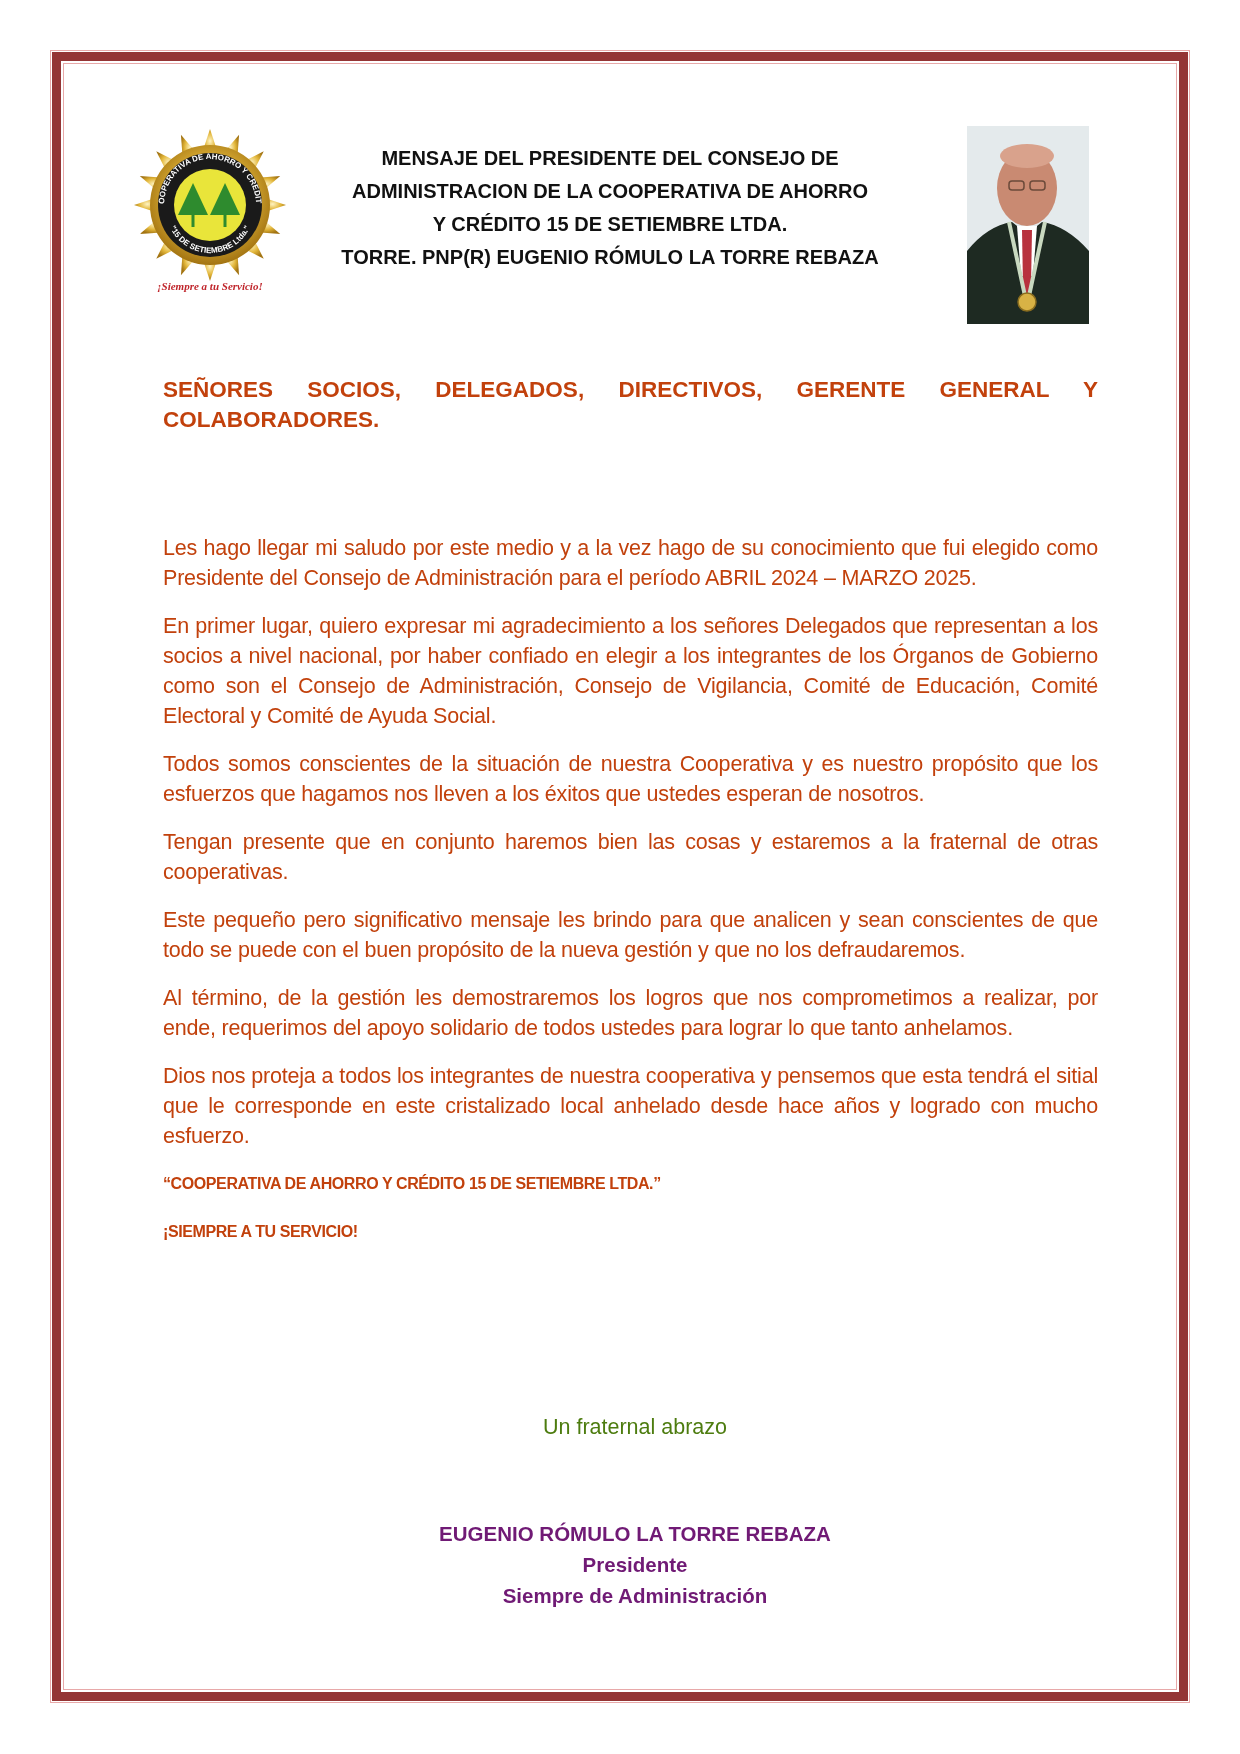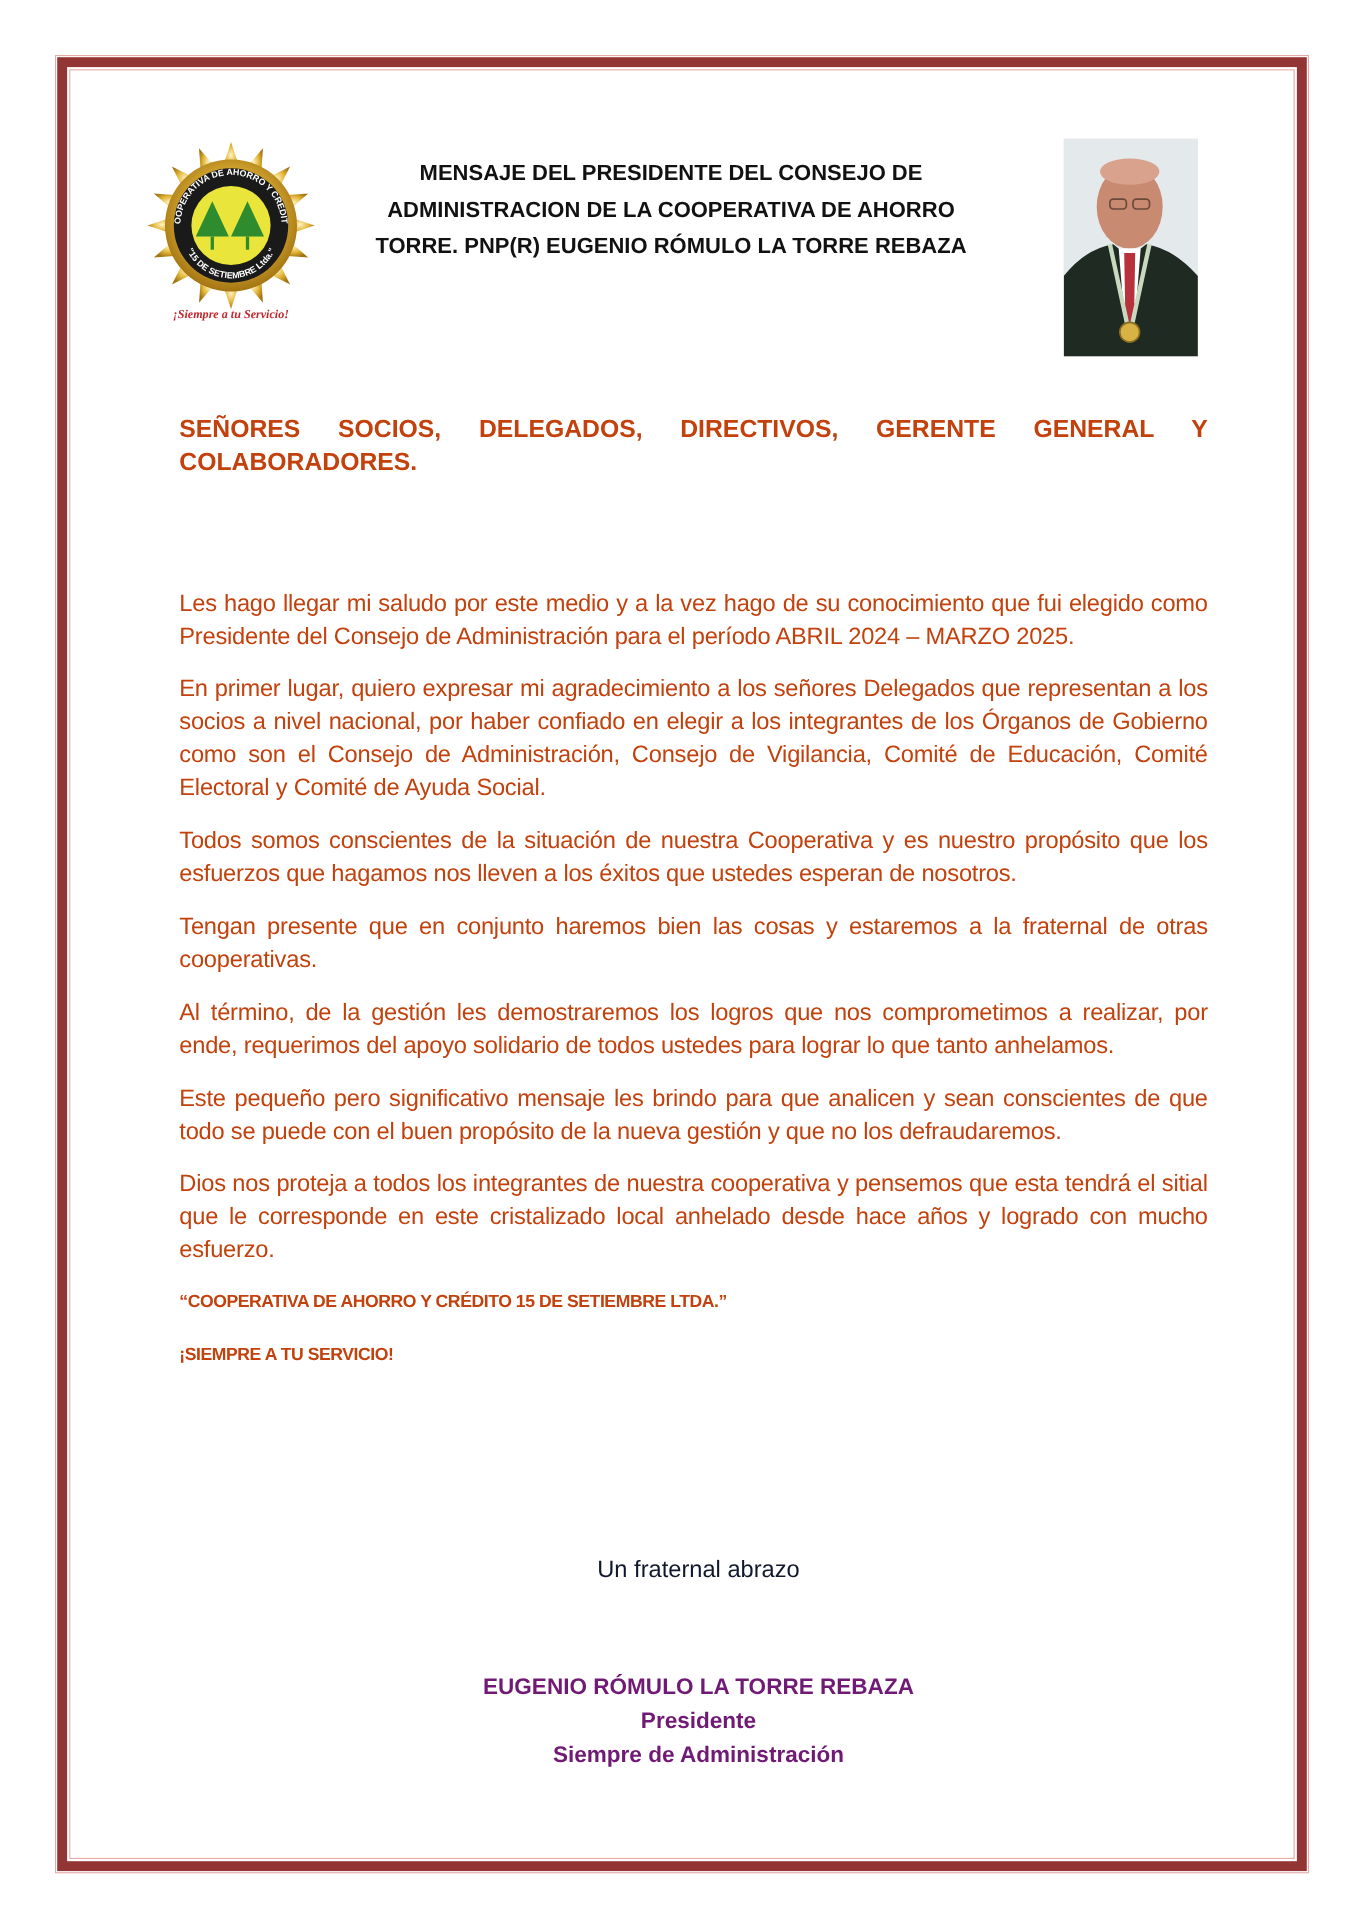--- a/index.html
+++ b/index.html
@@ -53,21 +53,21 @@
     letter-spacing: -0.2px;
   }
   .para.first { margin-top: 98px; }
   .bold-line {
     font-weight: bold; font-size: 16px; line-height: 30px; margin: 0 0 18px 0;
     letter-spacing: -0.4px;
   }
 
   .closing {
     position: absolute; left: 300px; top: 1415px; width: 670px; text-align: center;
-    font-family: "Liberation Sans", sans-serif; font-size: 21.5px; color: #0f172a;
+    font-family: "Liberation Sans", sans-serif; font-size: 21.5px; color: #4d7c0f;
   }
   .signature {
     position: absolute; left: 300px; top: 1518px; width: 670px; text-align: center;
     font-family: "Liberation Sans", sans-serif; font-weight: bold; font-size: 20.5px;
     line-height: 31px; color: #701a75;
   }
 </style>
 </head>
 <body>
 
@@ -117,20 +117,21 @@
   </text>
   <text font-family="Liberation Sans, sans-serif" font-size="8" font-weight="bold" fill="#ffffff">
     <textPath href="#ringBottom" startOffset="50%" text-anchor="middle" id="ringBottomText">"15 DE SETIEMBRE Ltda."</textPath>
   </text>
 </svg>
 <div class="logo-tagline">¡Siempre a tu Servicio!</div>
 
 <div class="header-title">
   <div>MENSAJE DEL PRESIDENTE DEL CONSEJO DE</div>
   <div>ADMINISTRACION DE LA COOPERATIVA DE AHORRO</div>
+  <div>Y CRÉDITO 15 DE SETIEMBRE LTDA.</div>
   <div>TORRE. PNP(R) EUGENIO RÓMULO LA TORRE REBAZA</div>
 </div>
 
 <svg class="portrait" viewBox="0 0 122 198">
   <rect x="0" y="0" width="122" height="198" fill="#e4eaec"></rect>
   <ellipse cx="60" cy="62" rx="30" ry="38" fill="#c98a72"></ellipse>
   <ellipse cx="60" cy="30" rx="27" ry="12" fill="#d9a28c"></ellipse>
   <rect x="42" y="55" width="15" height="9" rx="3" fill="none" stroke="#6b4a3a" stroke-width="1.5"></rect>
   <rect x="63" y="55" width="15" height="9" rx="3" fill="none" stroke="#6b4a3a" stroke-width="1.5"></rect>
   <path d="M0 125 Q20 100 45 96 L60 108 L75 96 Q100 100 122 125 L122 198 L0 198 Z" fill="#1e2a22"></path>
@@ -139,22 +140,22 @@
   <path d="M42 96 L58 170 M78 96 L62 170" stroke="#c9d9c0" stroke-width="4" fill="none"></path>
   <circle cx="60" cy="176" r="9" fill="#d8b245" stroke="#8a6d1f" stroke-width="1.5"></circle>
 </svg>
 
 <div class="content">
   <p class="salutation">SEÑORES SOCIOS, DELEGADOS, DIRECTIVOS, GERENTE GENERAL Y COLABORADORES.</p>
   <p class="para first">Les hago llegar mi saludo por este medio y a la vez hago de su conocimiento que fui elegido como Presidente del Consejo de Administración para el período ABRIL 2024 – MARZO 2025.</p>
   <p class="para">En primer lugar, quiero expresar mi agradecimiento a los señores Delegados que representan a los socios a nivel nacional, por haber confiado en elegir a los integrantes de los Órganos de Gobierno como son el Consejo de Administración, Consejo de Vigilancia, Comité de Educación, Comité Electoral y Comité de Ayuda Social.</p>
   <p class="para">Todos somos conscientes de la situación de nuestra Cooperativa y es nuestro propósito que los esfuerzos que hagamos nos lleven a los éxitos que ustedes esperan de nosotros.</p>
   <p class="para">Tengan presente que en conjunto haremos bien las cosas y estaremos a la fraternal de otras cooperativas.</p>
+  <p class="para">Este pequeño pero significativo mensaje les brindo para que analicen y sean conscientes de que todo se puede con el buen propósito de la nueva gestión y que no los defraudaremos.</p>
   <p class="para">Al término, de la gestión les demostraremos los logros que nos comprometimos a realizar, por ende, requerimos del apoyo solidario de todos ustedes para lograr lo que tanto anhelamos.</p>
-  <p class="para">Este pequeño pero significativo mensaje les brindo para que analicen y sean conscientes de que todo se puede con el buen propósito de la nueva gestión y que no los defraudaremos.</p>
   <p class="para">Dios nos proteja a todos los integrantes de nuestra cooperativa y pensemos que esta tendrá el sitial que le corresponde en este cristalizado local anhelado desde hace años y logrado con mucho esfuerzo.</p>
   <p class="bold-line">“COOPERATIVA DE AHORRO Y CRÉDITO 15 DE SETIEMBRE LTDA.”</p>
   <p class="bold-line">¡SIEMPRE A TU SERVICIO!</p>
 </div>
 
 <div class="closing">Un fraternal abrazo</div>
 
 <div class="signature">
   <div>EUGENIO RÓMULO LA TORRE REBAZA</div>
   <div>Presidente</div>

